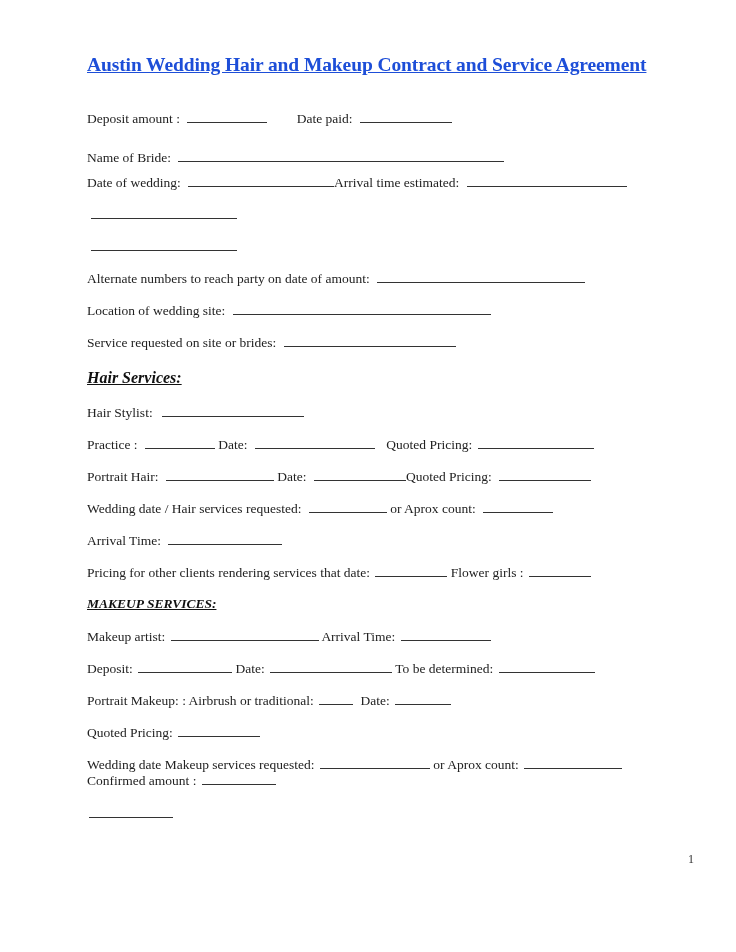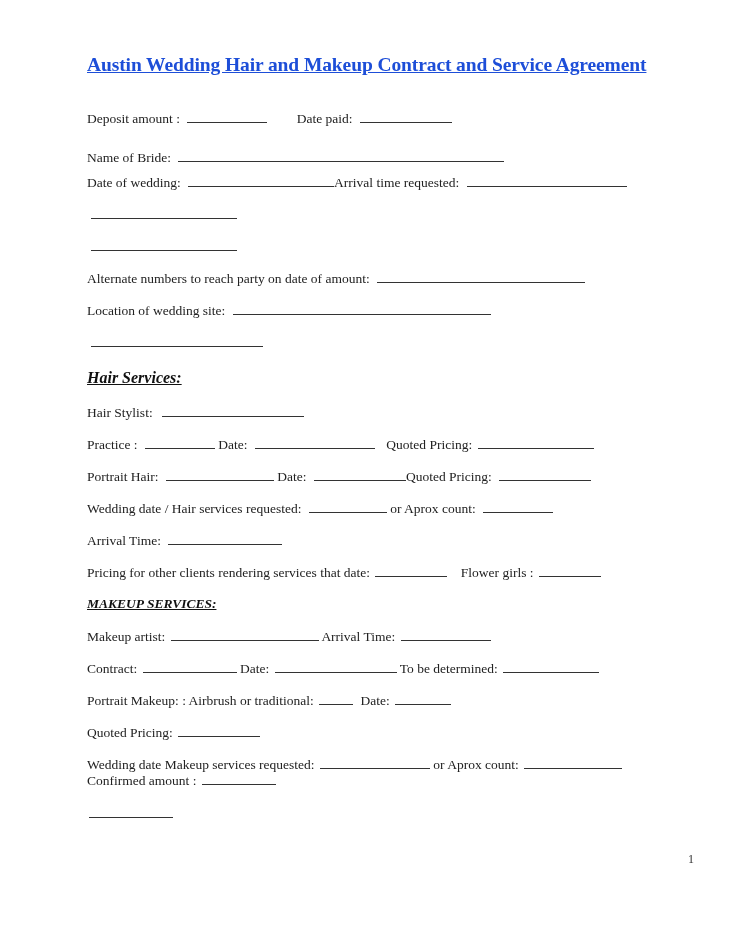--- a/index.html
+++ b/index.html
@@ -27,21 +27,21 @@
   <span class="blank" style="width:92px;margin-left:4px"></span>
 </div>
 
 <div class="line" style="top:149px">
   <span>Name of Bride:</span>
   <span class="blank" style="width:326px;margin-left:4px"></span>
 </div>
 
 <div class="line" style="top:174px">
   <span>Date of wedding:</span>
-  <span class="blank" style="width:146px;margin-left:4px"></span><span>Arrival time requested:</span>
+  <span class="blank" style="width:146px;margin-left:4px"></span><span>Arrival time estimated:</span>
   <span class="blank" style="width:160px;margin-left:4px"></span>
 </div>
 
 <div class="line" style="top:206px">
   <span class="blank" style="width:146px;margin-left:4px"></span>
 </div>
 
 <div class="line" style="top:238px">
   <span class="blank" style="width:146px;margin-left:4px"></span>
 </div>
@@ -50,20 +50,21 @@
   <span>Alternate numbers to reach party on date of amount:</span>
   <span class="blank" style="width:208px;margin-left:4px"></span>
 </div>
 
 <div class="line" style="top:302px">
   <span>Location of wedding site:</span>
   <span class="blank" style="width:258px;margin-left:4px"></span>
 </div>
 
 <div class="line" style="top:334px">
+  <span>Service requested on site or brides:</span>
   <span class="blank" style="width:172px;margin-left:4px"></span>
 </div>
 
 <div class="h-hair">Hair Services:</div>
 
 <div class="line" style="top:404px">
   <span>Hair  Stylist:</span>
   <span class="blank" style="width:142px;margin-left:6px"></span>
 </div>
 
@@ -92,35 +93,35 @@
 </div>
 
 <div class="line" style="top:532px">
   <span>Arrival Time:</span>
   <span class="blank" style="width:114px;margin-left:4px"></span>
 </div>
 
 <div class="line" style="top:564px">
   <span>Pricing for other clients rendering services that date:</span>
   <span class="blank" style="width:72px;margin-left:2px"></span>
-  <span style="margin-left:10px">Flower girls :</span>
+  <span style="margin-left:0">Flower girls :</span>
   <span class="blank" style="width:62px;margin-left:2px"></span>
 </div>
 
 <div class="h-makeup">MAKEUP SERVICES:</div>
 
 <div class="line" style="top:628px">
   <span>Makeup artist:</span>
   <span class="blank" style="width:148px;margin-left:2px"></span>
   <span>Arrival Time:</span>
   <span class="blank" style="width:90px;margin-left:2px"></span>
 </div>
 
 <div class="line" style="top:660px">
-  <span>Contract:</span>
+  <span>Deposit:</span>
   <span class="blank" style="width:94px;margin-left:2px"></span>
   <span>Date:</span>
   <span class="blank" style="width:122px;margin-left:2px"></span>
   <span>To be determined:</span>
   <span class="blank" style="width:96px;margin-left:2px"></span>
 </div>
 
 <div class="line" style="top:692px">
   <span>Portrait Makeup: : Airbrush or traditional:</span>
   <span class="blank" style="width:34px;margin-left:2px"></span>

